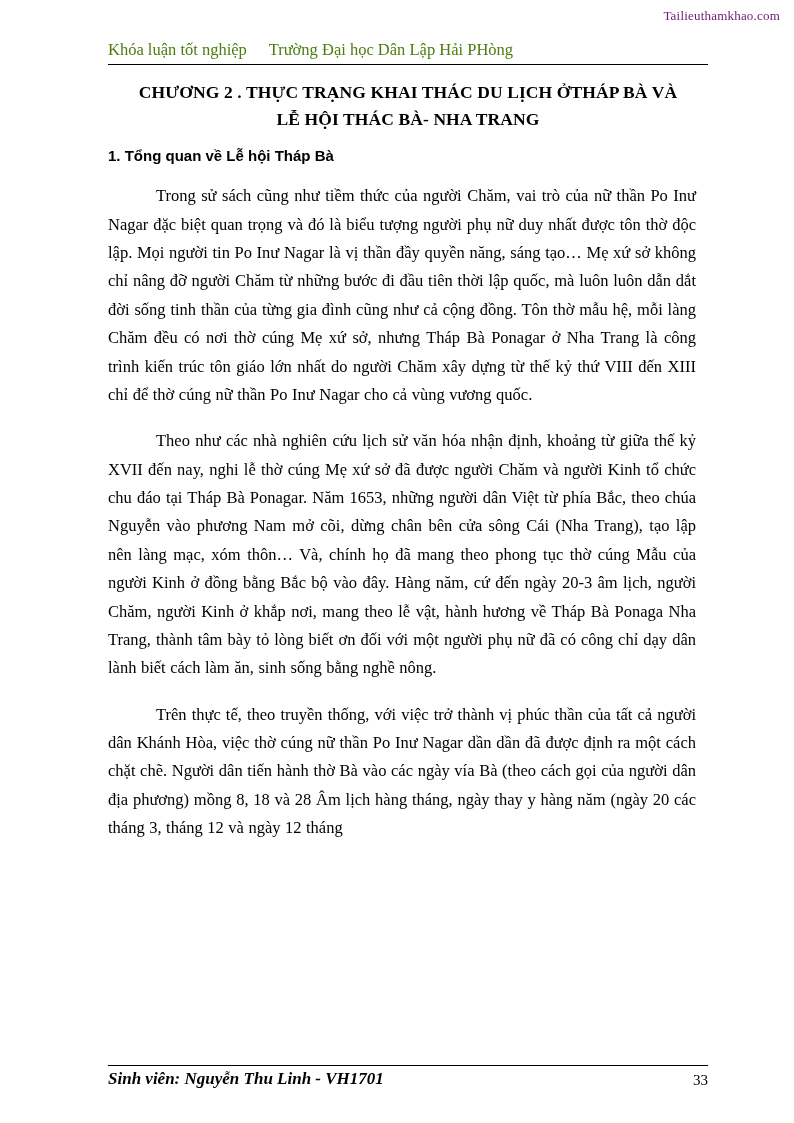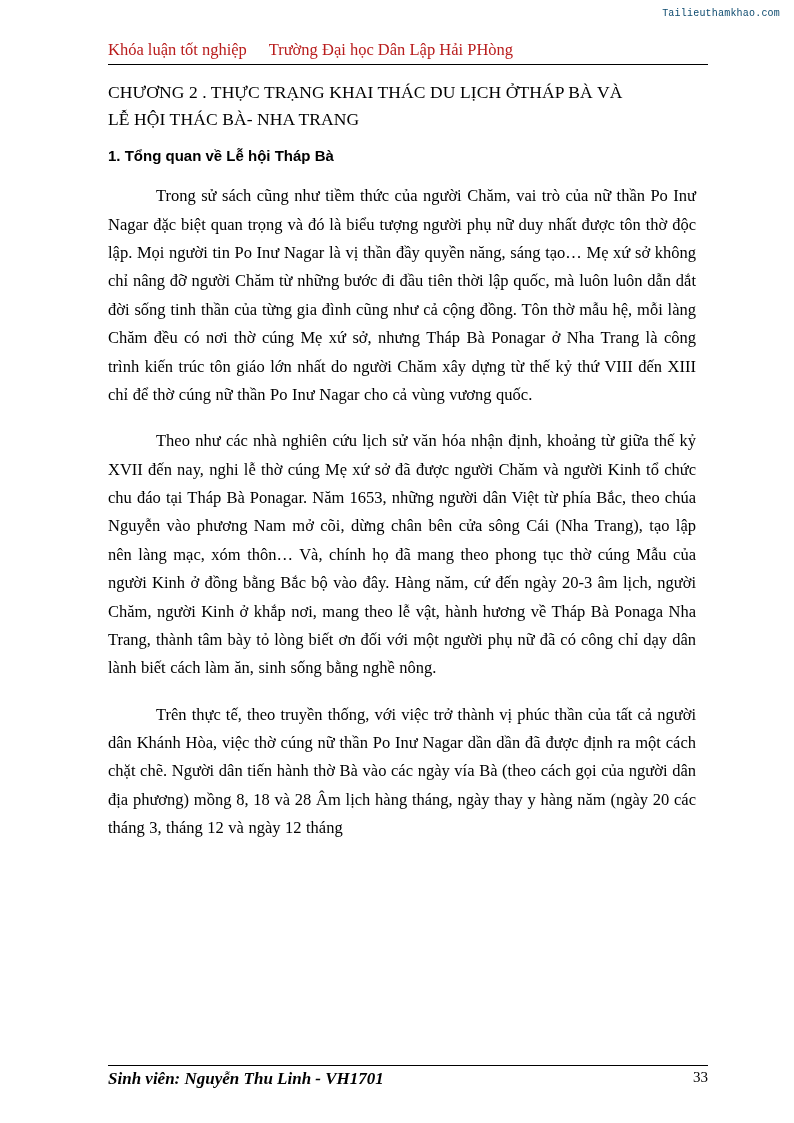--- a/index.html
+++ b/index.html
@@ -16,49 +16,50 @@
     height: 1123px;
     background: #ffffff;
     margin: 0 auto;
     overflow: hidden;
     box-sizing: border-box;
   }
   .watermark {
     position: absolute;
     top: 8px;
     right: 14px;
-    font-family: Liberation Mono, monospace;
-    font-size: 10px;
-    color: #0c4a6e;
+    font-family: Liberation Serif, serif;
+    font-size: 13px;
+    color: #701a75;
     letter-spacing: 0.2px;
     user-select: none;
   }
   .content {
     position: absolute;
     left: 108px;
     top: 40px;
     width: 600px;
   }
   .header-line {
     font-family: "Liberation Serif", serif;
     font-size: 16.5px;
-    color: #b91c1c;
+    color: #4d7c0f;
     white-space: nowrap;
   }
   .header-line .hdr-left {
     margin-right: 18px;
   }
   .header-rule {
     border: 0;
     border-top: 1px solid #000;
     margin: 4px 0 0 0;
     width: 600px;
   }
   .chapter-title {
-    font-weight: normal;
+    text-align: center;
+    font-weight: bold;
     font-size: 17.5px;
     line-height: 1.55;
     margin-top: 14px;
     letter-spacing: 0.1px;
   }
   .chapter-title .line2 {
     display: block;
   }
   h2.section {
     font-family: "Liberation Sans", sans-serif;
@@ -89,21 +90,21 @@
   }
   .footer-rule {
     border: 0;
     border-top: 1px solid #000;
     margin: 0 0 3px 0;
     width: 600px;
   }
   .footer-row {
     display: flex;
     justify-content: space-between;
-    align-items: flex-start;
+    align-items: flex-end;
   }
   .footer-left {
     font-weight: bold;
     font-style: italic;
     font-size: 17px;
   }
   .footer-right {
     font-family: "Liberation Serif", serif;
     font-size: 15px;
     margin-left: 8px;

